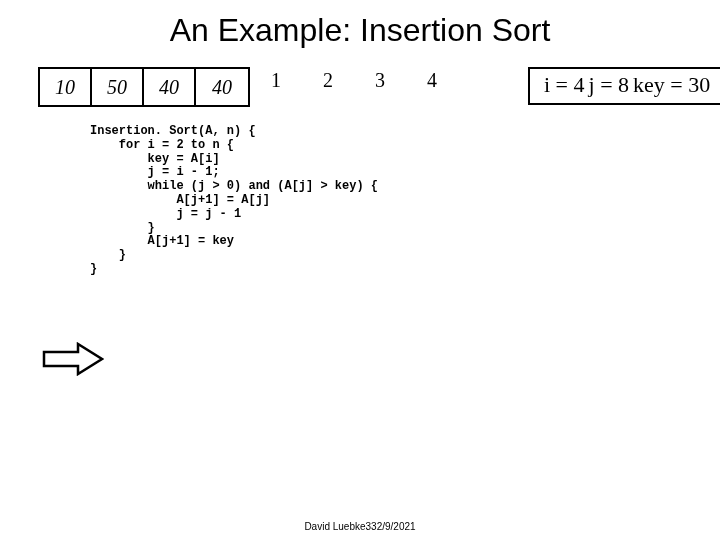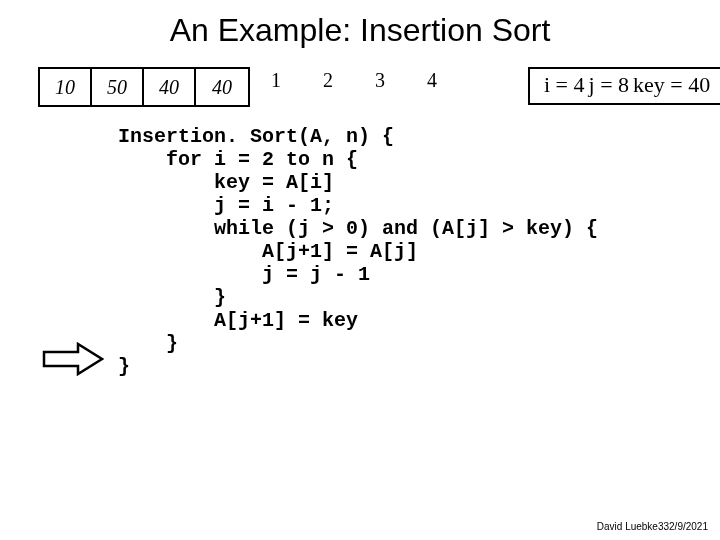--- a/index.html
+++ b/index.html
@@ -60,40 +60,40 @@
     border: 2px solid #000;
     padding: 2px 14px 4px 14px;
     font-family: "Times New Roman", serif;
     font-size: 22px;
     line-height: 1.25;
   }
   .state-row { display: flex; gap: 4px; }
   .state-item { white-space: nowrap; }
   .code-area {
     margin-top: 18px;
-    padding-left: 118px;
+    padding-left: 90px;
     font-family: "Courier New", monospace;
-    font-size: 20px;
+    font-size: 12px;
     font-weight: bold;
     line-height: 1.15;
     white-space: pre;
   }
   .arrow {
     position: absolute;
     left: 42px;
     top: 342px;
   }
   .arrow svg { display: block; }
   .footer {
     position: absolute;
     bottom: 8px;
     left: 12px;
     right: 12px;
     display: flex;
-    justify-content: flex-end;
+    justify-content: center;
     font-size: 10px;
     font-family: Arial, sans-serif;
     color: #000;
   }
 </style>
 </head>
 <body>
 
 <h1 class="title">An Example: Insertion Sort</h1>
 
@@ -110,21 +110,21 @@
       <div class="idx">2</div>
       <div class="idx">3</div>
       <div class="idx">4</div>
     </div>
   </div>
 
   <div class="state-box">
     <div class="state-row">
       <span class="state-item">i = 4</span>
       <span class="state-item">j = 8</span>
-      <span class="state-item">key = 40</span>
+      <span class="state-item">key = 30</span>
     </div>
   </div>
 </div>
 
 <div class="code-area">Insertion. Sort(A, n) {
     for i = 2 to n {
         key = A[i]
         j = i - 1;
         while (j &gt; 0) and (A[j] &gt; key) {
             A[j+1] = A[j]

